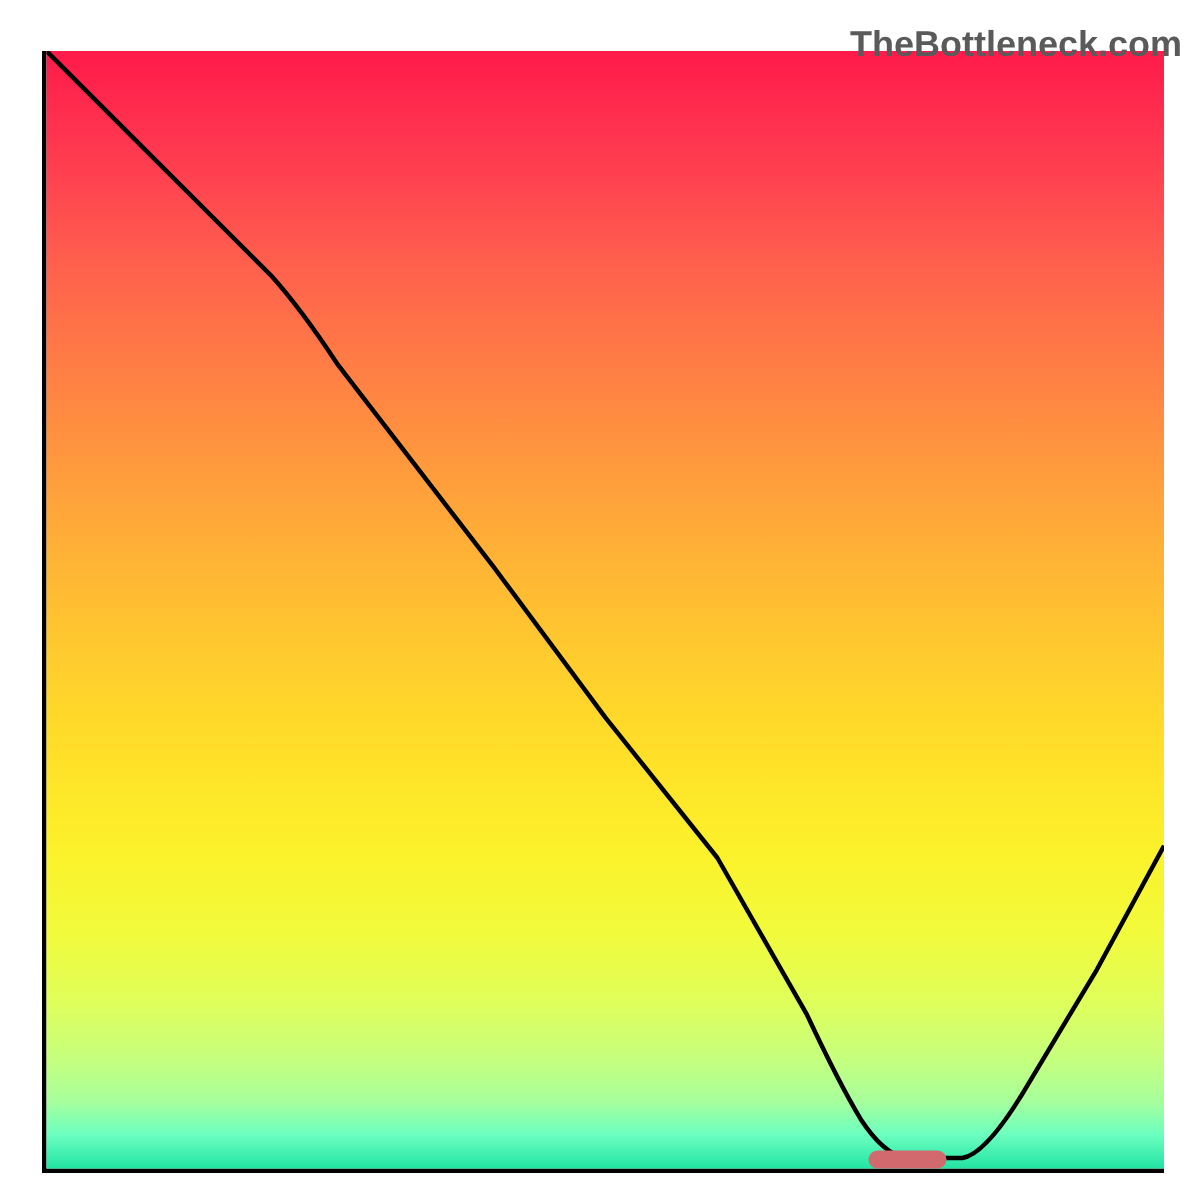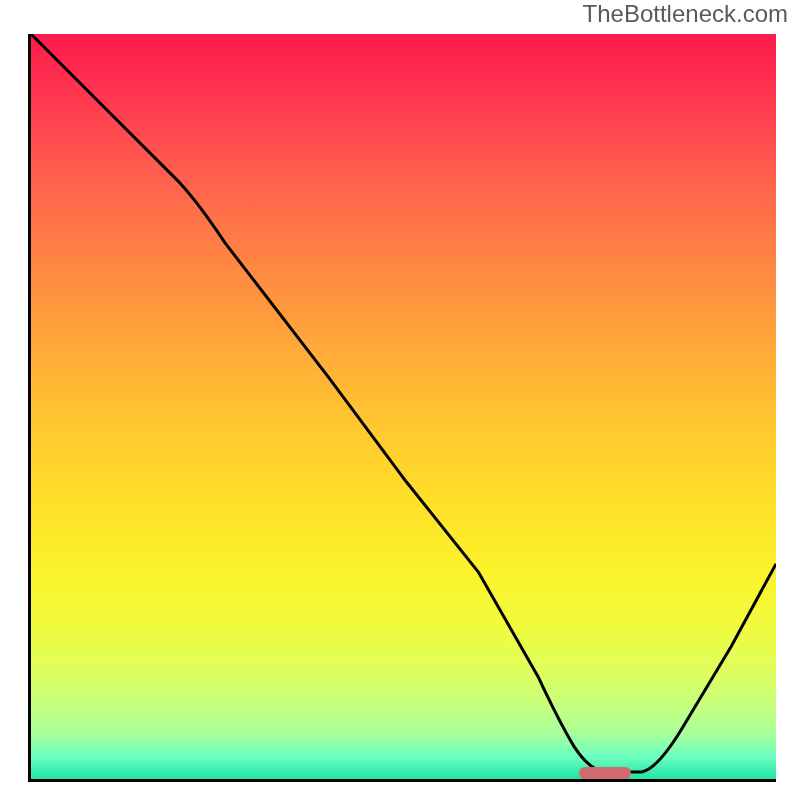--- a/index.html
+++ b/index.html
@@ -5,24 +5,24 @@
   * { margin: 0; padding: 0; box-sizing: border-box; }
   body {
     width: 800px;
     height: 800px;
     background: #ffffff;
     position: relative;
     font-family: Arial, sans-serif;
   }
   .watermark {
     position: absolute;
-    top: 0;
+    top: 16px;
     right: 12px;
     font-size: 24px;
-    font-weight: 400;
+    font-weight: 700;
     color: #5a5a5a;
     z-index: 10;
   }
   .plot-area {
     position: absolute;
     left: 28px;
     top: 34px;
     width: 748px;
     height: 748px;
     border-left: 3px solid #000;

